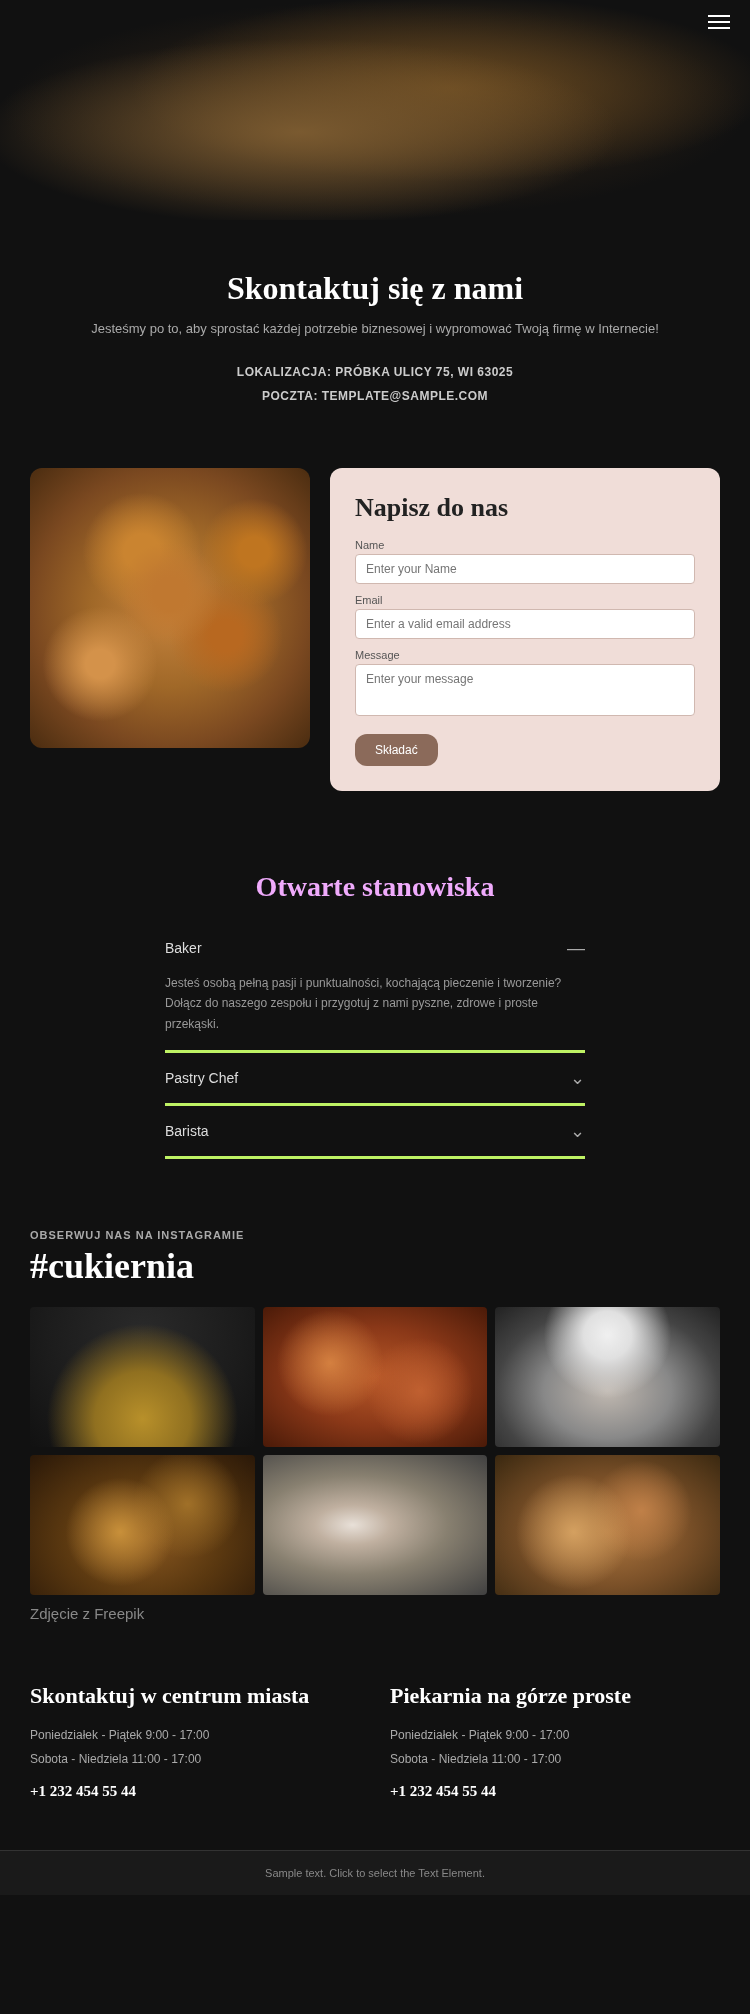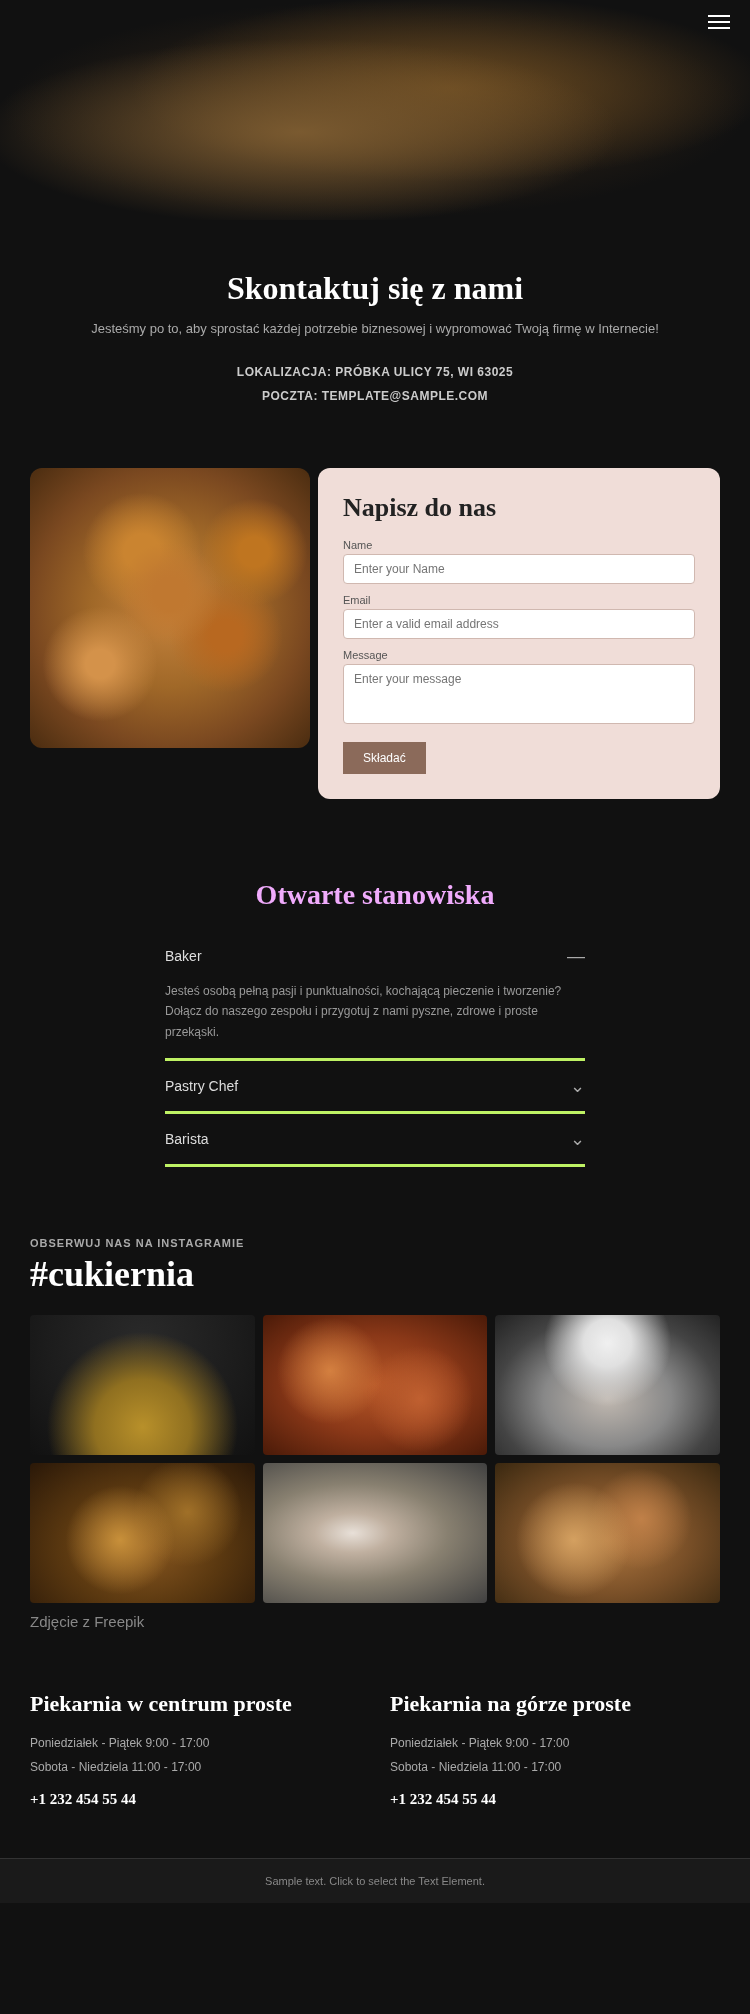--- a/index.html
+++ b/index.html
@@ -64,21 +64,21 @@
       line-height: 2;
       letter-spacing: 0.5px;
       text-transform: uppercase;
     }
 
     
     .form-section {
       background: #111;
       padding: 20px 30px 50px;
       display: flex;
-      gap: 8px;
+      gap: 20px;
       align-items: flex-start;
     }
     .bread-image {
       width: 280px;
       height: 280px;
       border-radius: 12px;
       overflow: hidden;
       flex-shrink: 0;
       background:
         radial-gradient(ellipse at 30% 50%, #c8893a 0%, #a06020 30%, #7a4a18 60%, #3a2010 100%);
@@ -127,29 +127,29 @@
     }
     .form-textarea {
       width: 100%;
       border: 1px solid #d0b8b0;
       border-radius: 4px;
       padding: 7px 10px;
       font-size: 12px;
       color: #999;
       background: #fff;
       font-family: Arial, sans-serif;
-      height: 60px;
+      height: 52px;
       resize: none;
     }
     .submit-btn {
       margin-top: 14px;
       background: #8b6a5a;
       color: #fff;
       border: none;
-      border-radius: 0;
+      border-radius: 12px;
       padding: 9px 20px;
       font-size: 12px;
       cursor: pointer;
       font-family: Arial, sans-serif;
     }
 
     
     .jobs-section {
       background: #111;
       padding: 30px 50px 40px;
@@ -373,21 +373,21 @@
     <div class="insta-cell insta-cell-3" style="background:radial-gradient(ellipse at 50% 20%, #f0f0f0 0%, #e0e0e0 15%, transparent 40%), radial-gradient(ellipse at 50% 60%, #c0b8b0 0%, #888 40%, #444 70%, #222 100%);"></div>
     <div class="insta-cell insta-cell-4" style="background:radial-gradient(circle at 40% 55%, #c8903a 0%, transparent 35%), radial-gradient(circle at 70% 35%, #a07028 0%, transparent 30%), radial-gradient(ellipse at 50% 60%, #8a5820 0%, #5a3810 50%, #2a1808 100%);"></div>
     <div class="insta-cell insta-cell-5" style="background:radial-gradient(ellipse at 40% 50%, #e8e0d8 0%, #c0b0a0 20%, #888070 50%, #404040 100%);"></div>
     <div class="insta-cell insta-cell-6" style="background:radial-gradient(circle at 35% 55%, #d4a060 0%, transparent 35%), radial-gradient(circle at 65% 40%, #c08048 0%, transparent 30%), radial-gradient(ellipse at 50% 55%, #b07840 0%, #7a5028 50%, #3a2810 100%);"></div>
   </div>
   <div class="photo-credit">Zdjęcie z Freepik</div>
 </section>
 
 <section class="locations-section">
   <div class="location-card">
-    <h3>Piekarnia w centrum proste</h3>
+    <h3>Skontaktuj w centrum miasta</h3>
     <div class="hours">
       <div>Poniedziałek - Piątek 9:00 - 17:00</div>
       <div>Sobota - Niedziela 11:00 - 17:00</div>
     </div>
     <div class="phone">+1 232 454 55 44</div>
   </div>
   <div class="location-card">
     <h3>Piekarnia na górze proste</h3>
     <div class="hours">
       <div>Poniedziałek - Piątek 9:00 - 17:00</div>

